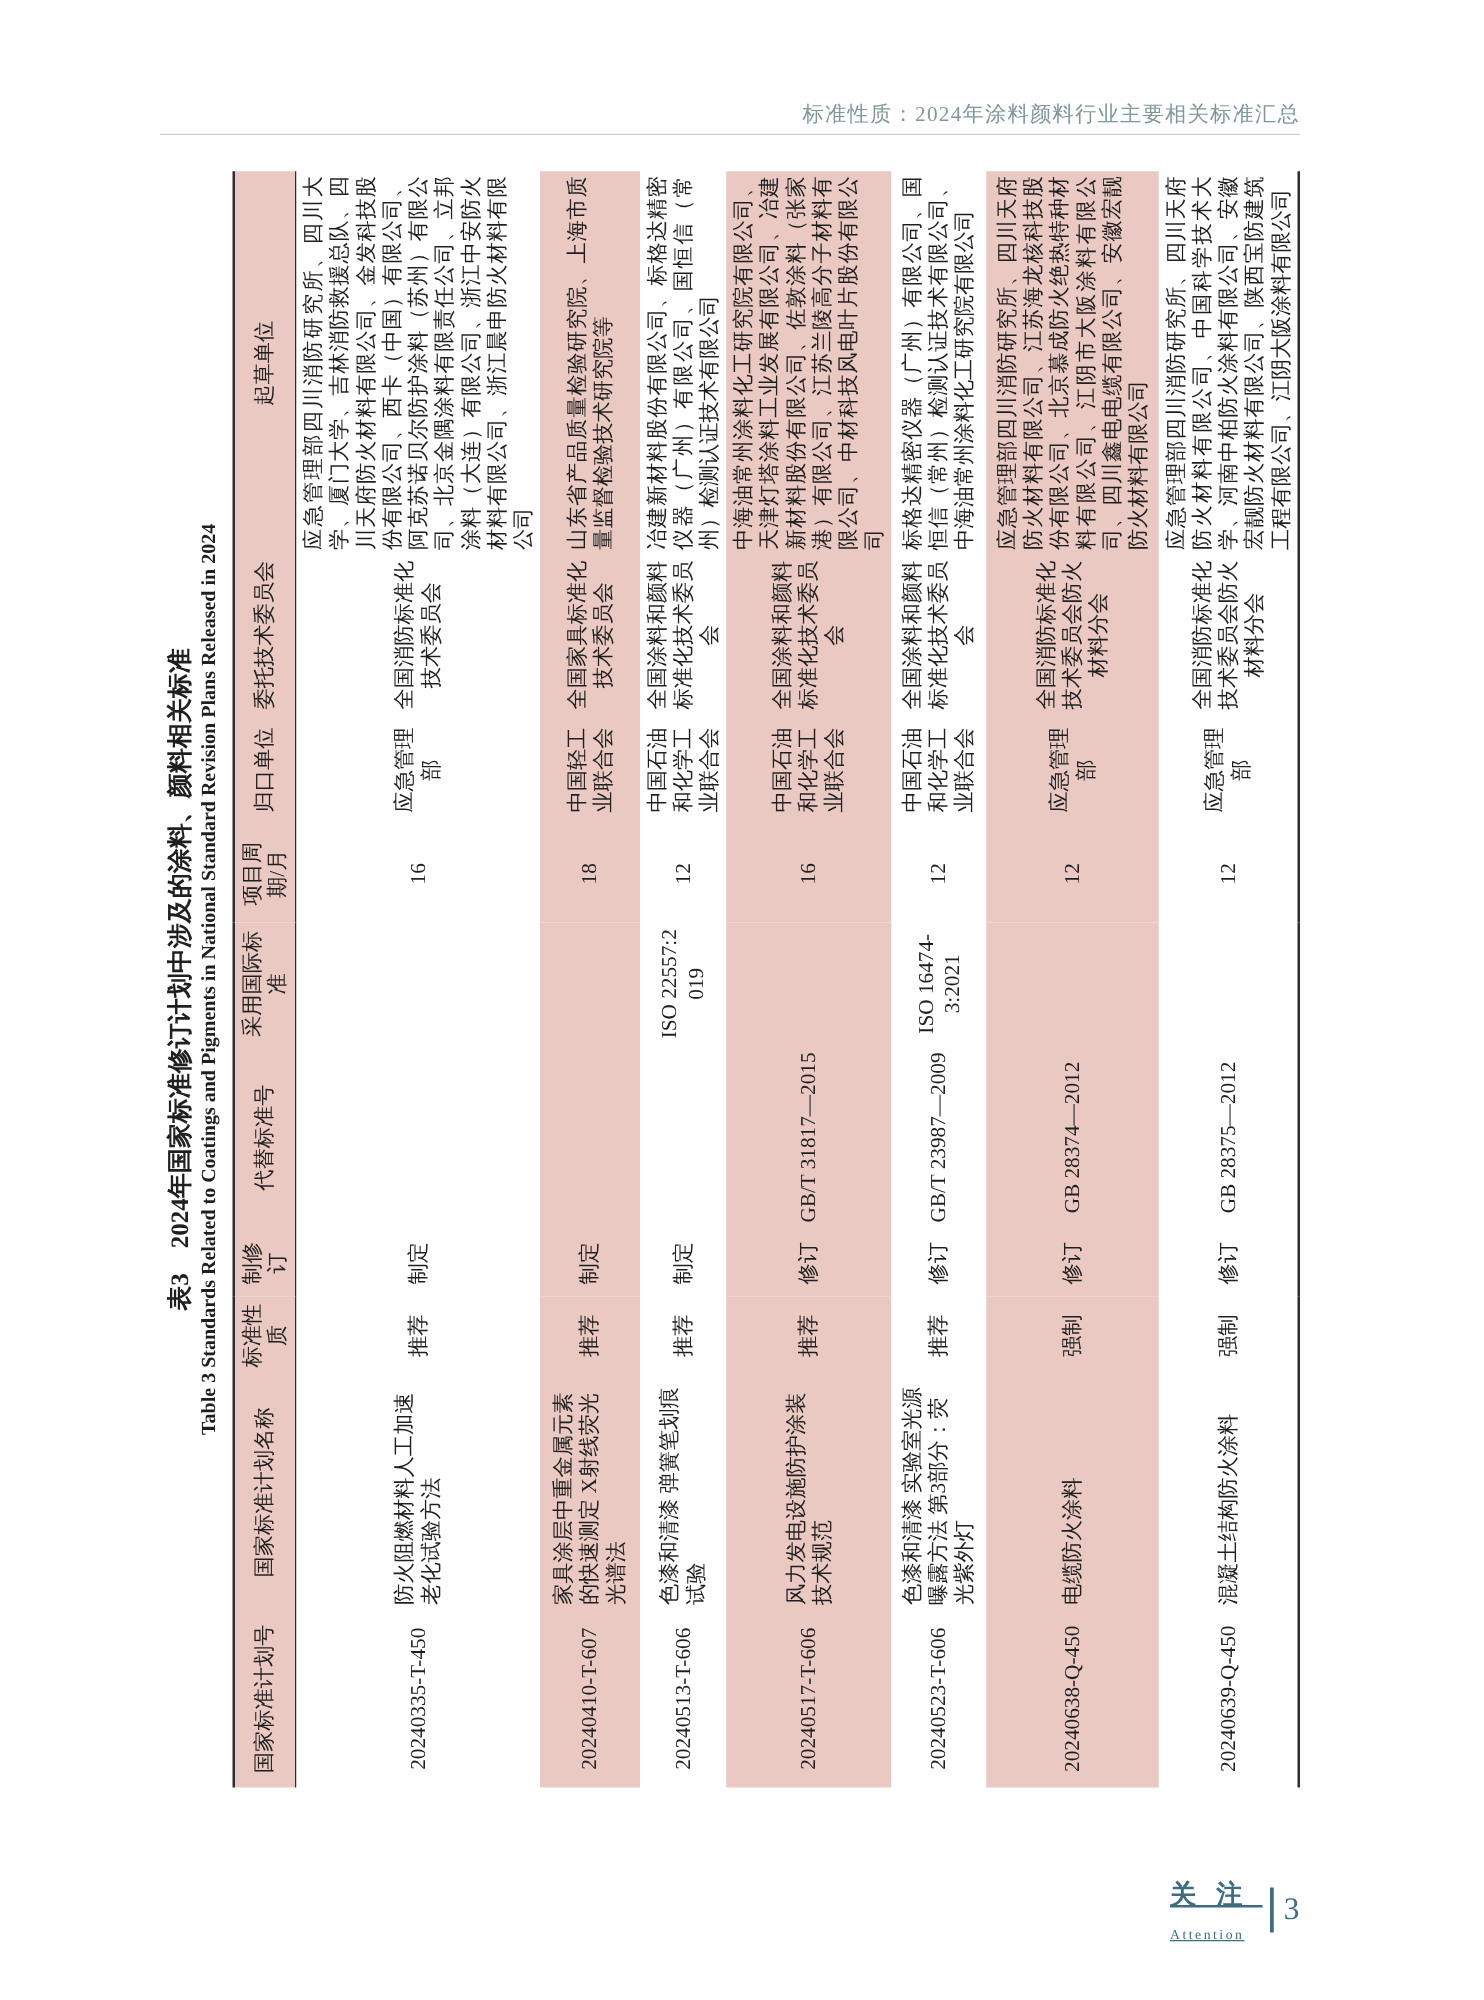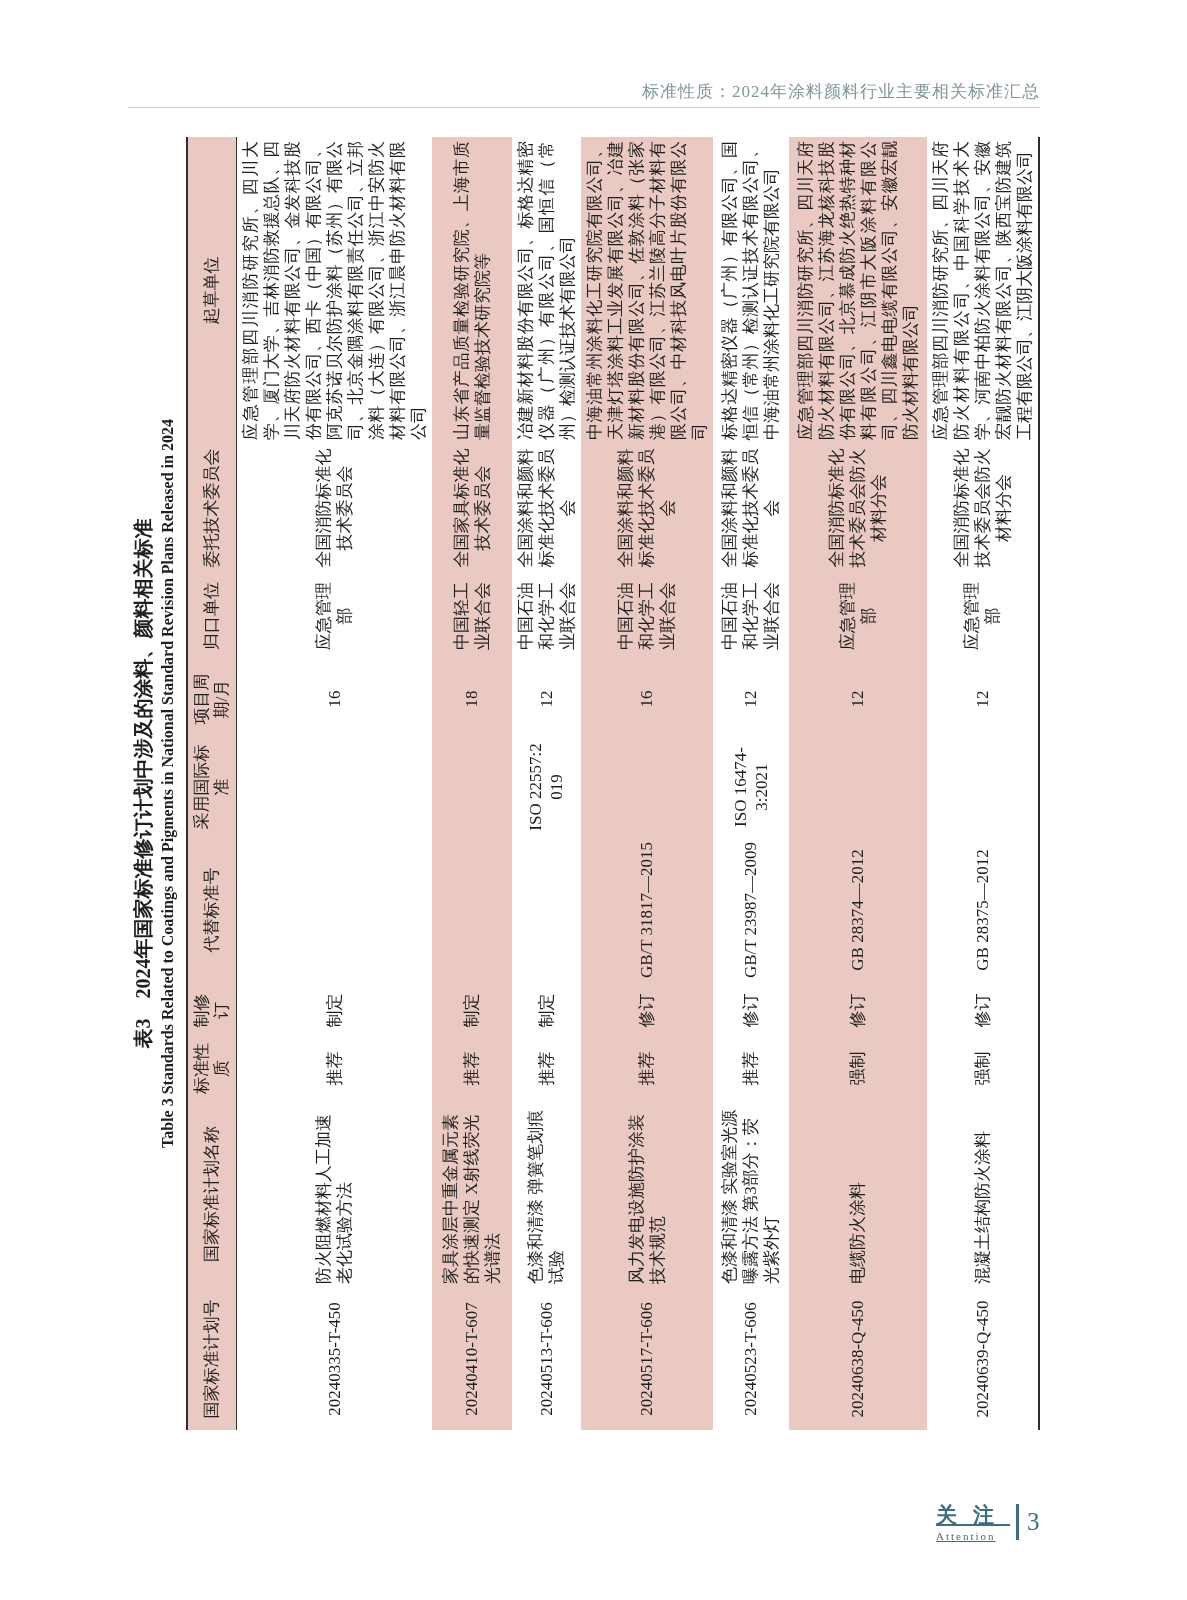--- a/index.html
+++ b/index.html
@@ -53,21 +53,21 @@
   td.col5{text-align:center;padding-left:10px;padding-right:10px;}
   td.col7{text-align:center;padding-left:10px;padding-right:10px;}
   td.col8{text-align:center;padding-left:17px;padding-right:17px;}
   td.col9{text-align:justify;padding-left:8px;padding-right:8px;}
   .footer{
     position:absolute;top:1501px;left:936px;display:flex;align-items:stretch;
     color:var(--teal);
   }
   .footer-section{display:flex;flex-direction:column;align-items:flex-start;text-decoration:underline;}
   .footer-zh{font-size:21px;font-weight:bold;letter-spacing:16px;margin-right:-4px;}
-  .footer-en{font-size:11px;letter-spacing:2px;margin-top:1px;}
+  .footer-en{font-size:11px;letter-spacing:2px;margin-top:13px;}
   .footer-bar{width:3px;background:var(--teal);height:36px;margin:0 8px 0 10px;align-self:center;}
   .footer-page{font-size:25px;align-self:center;}
 </style>
 </head>
 <body>
 
 <div class="running-head">标准性质：2024年涂料颜料行业主要相关标准汇总</div>
 <div class="head-rule"></div>
 
 <div class="rot">

